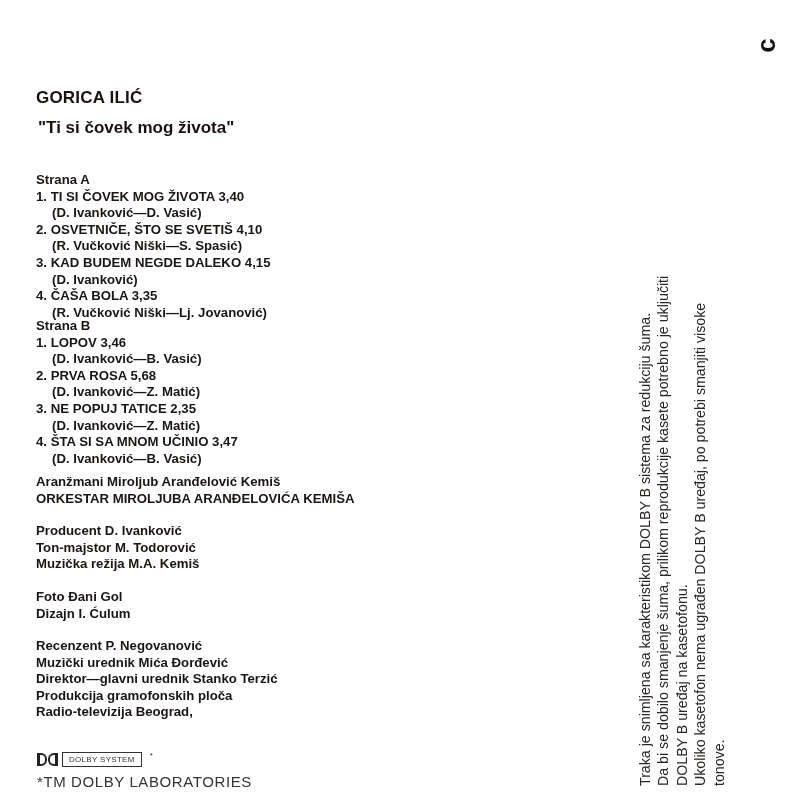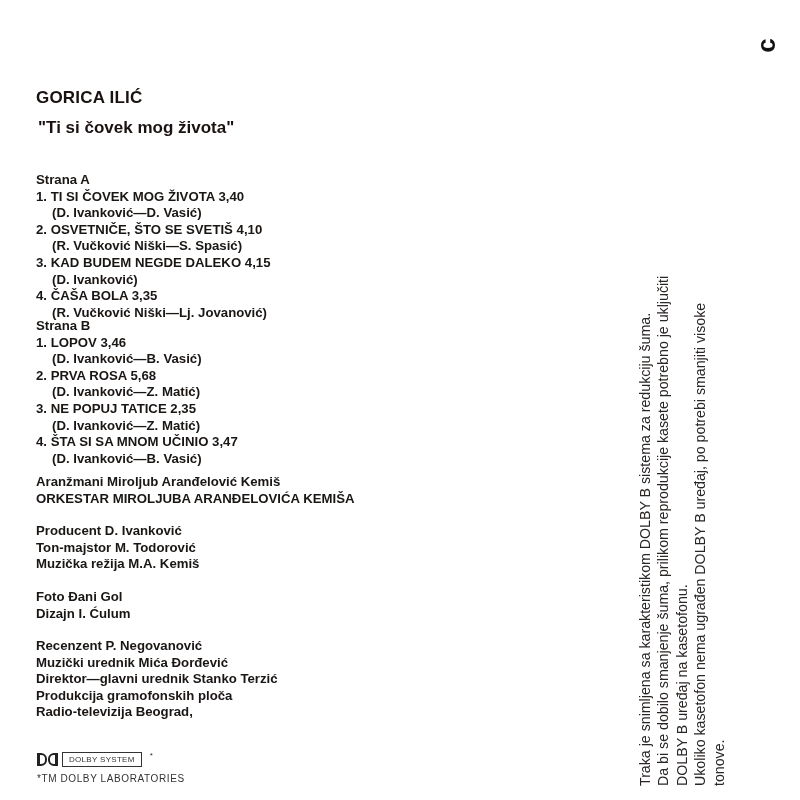--- a/index.html
+++ b/index.html
@@ -16,21 +16,21 @@
   .prod { top:523px; }
   .foto { top:589px; }
   .rec { top:638px; }
   .dolby-logo { position:absolute; left:37px; top:752px; display:flex; align-items:center; gap:4px; }
   .dd { display:flex; gap:1px; }
   .dd span { display:block; width:10px; height:13px; border:2px solid #222; box-sizing:border-box; }
   .dd span:first-child { border-radius:0 6px 6px 0; border-left-width:3px; }
   .dd span:last-child { border-radius:6px 0 0 6px; border-right-width:3px; }
   .dolby-box { border:1px solid #333; font-size:8px; letter-spacing:0.3px; padding:1px 6px; color:#333; height:11px; line-height:11px; }
   .star { font-size:8px; color:#333; margin-left:4px; margin-top:-8px; }
-  .tm { position:absolute; left:37px; top:773px; font-size:10px; letter-spacing:0.6px; color:#333; }
+  .tm { position:absolute; left:37px; top:773px; font-size:15px; letter-spacing:0.6px; color:#333; }
   .rot { position:absolute; left:636px; top:786px; transform-origin:0 0; transform:rotate(-90deg);
          font-size:14.2px; line-height:18.4px; color:#2a2624; width:700px; }
   .rot div { white-space:nowrap; }
   .cnum { position:absolute; left:759px; top:30px; font-size:26px; font-weight:bold; color:#111; transform:rotate(-90deg); }
 </style>
 </head>
 <body>
 
 <div class="artist">GORICA ILIĆ</div>
 <div class="album">"Ti si čovek mog života"</div>

